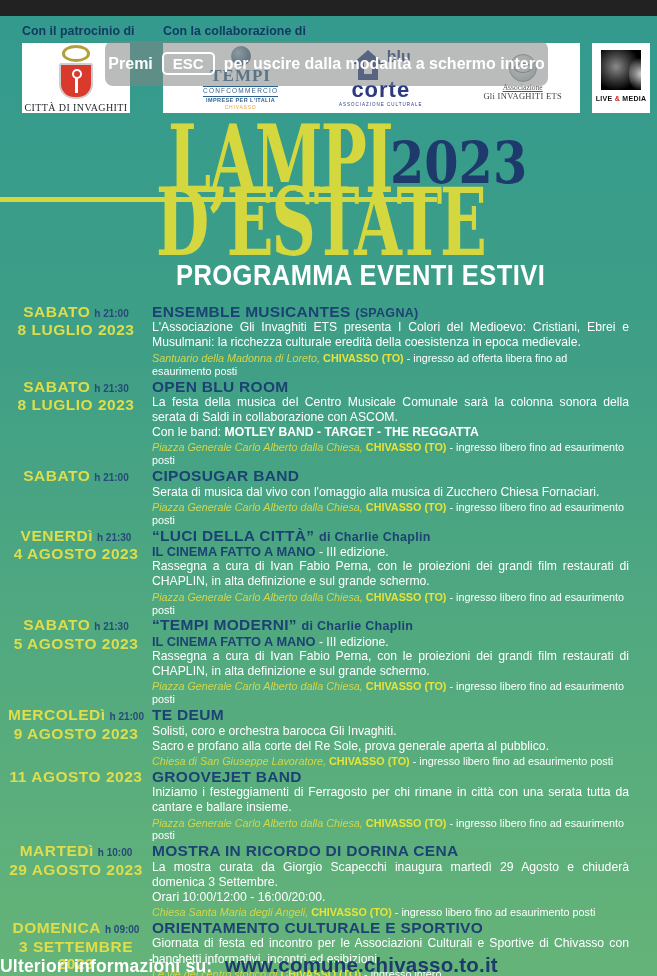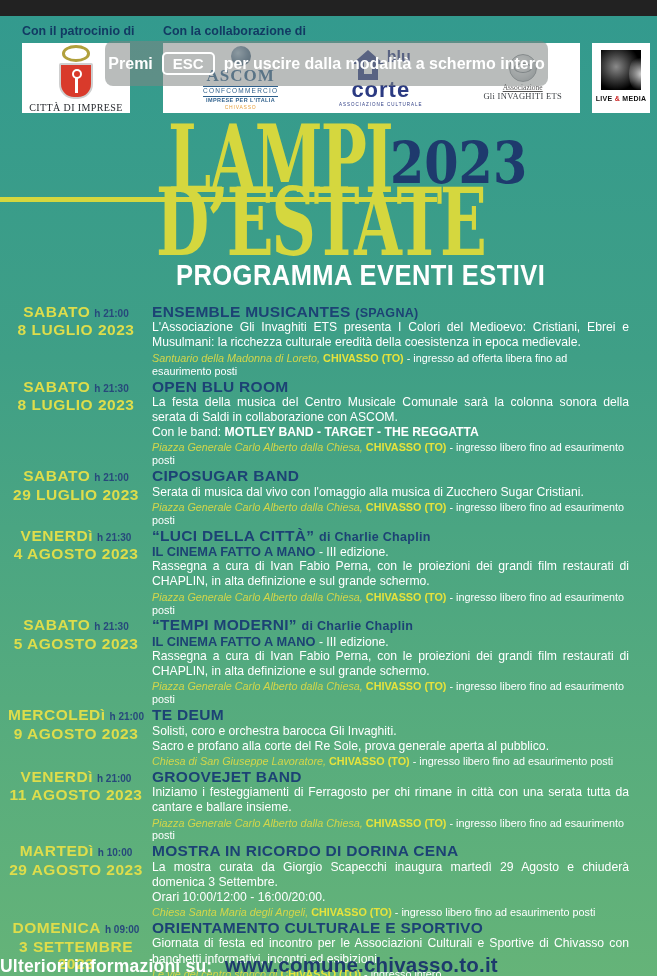--- a/index.html
+++ b/index.html
@@ -98,27 +98,27 @@
 <body>
 
 <div class="poster">
 
   <div class="hlabel lbl1">Con il patrocinio di</div>
   <div class="hlabel lbl2">Con la collaborazione di</div>
 
   <div class="box box1">
     <div class="crown"></div>
     <div class="shield"></div>
-    <div class="cityname">CITTÀ DI IMPRESE</div>
+    <div class="cityname">CITTÀ DI INVAGHITI</div>
   </div>
 
   <div class="box box2">
     <div class="ascom">
       <div class="emblem"></div>
-      <div class="a1">ASCOM</div>
+      <div class="a1">TEMPI</div>
       <div class="a2">CONFCOMMERCIO</div>
       <div class="a3">IMPRESE PER L'ITALIA</div>
       <div class="a4">CHIVASSO</div>
     </div>
     <div class="bluroom">
       <div class="br-top">
         <svg width="34" height="32" viewBox="0 0 34 32">
           <path d="M17 1 L33 15 L27 15 L27 31 L7 31 L7 15 L1 15 Z" fill="#2b3a82"></path>
           <rect x="13" y="13" width="8" height="12" fill="#ffffff"></rect>
         </svg>
@@ -178,26 +178,25 @@
         <div class="ds">La festa della musica del Centro Musicale Comunale sarà la colonna sonora della serata di Saldi in collaborazione con ASCOM.</div>
 
         <div class="ex"><span>Con le band: </span><span class="xb">MOTLEY BAND - TARGET - THE REGGATTA</span></div>
         <div class="vn"><span class="vp">Piazza Generale Carlo Alberto dalla Chiesa,</span> <span class="vc">CHIVASSO (TO)</span> <span class="vi">- ingresso libero fino ad esaurimento posti</span></div>
       </div>
     </div>
 
     <div class="ev">
       <div class="dc">
         <div class="dl"><span class="day">SABATO</span><span class="tm">h 21:00</span></div>
-        <div class="dd">29 LUGLIO 2023</div>
       </div>
       <div class="ct">
         <div class="tl"><span>CIPOSUGAR BAND</span> </div>
 
-        <div class="ds">Serata di musica dal vivo con l'omaggio alla musica di Zucchero Sugar Cristiani.</div>
+        <div class="ds">Serata di musica dal vivo con l'omaggio alla musica di Zucchero Chiesa Fornaciari.</div>
 
         <div class="vn"><span class="vp">Piazza Generale Carlo Alberto dalla Chiesa,</span> <span class="vc">CHIVASSO (TO)</span> <span class="vi">- ingresso libero fino ad esaurimento posti</span></div>
       </div>
     </div>
 
     <div class="ev">
       <div class="dc">
         <div class="dl"><span class="day">VENERDì</span><span class="tm">h 21:30</span></div>
         <div class="dd">4 AGOSTO 2023</div>
       </div>
@@ -234,21 +233,20 @@
 
         <div class="ds">Solisti, coro e orchestra barocca Gli Invaghiti.</div>
         <div class="ds">Sacro e profano alla corte del Re Sole, prova generale aperta al pubblico.</div>
 
         <div class="vn"><span class="vp">Chiesa di San Giuseppe Lavoratore,</span> <span class="vc">CHIVASSO (TO)</span> <span class="vi">- ingresso libero fino ad esaurimento posti</span></div>
       </div>
     </div>
 
     <div class="ev">
       <div class="dc">
-        <div class="dl"><span class="day">VENERDì</span><span class="tm">h 21:00</span></div>
         <div class="dd">11 AGOSTO 2023</div>
       </div>
       <div class="ct">
         <div class="tl"><span>GROOVEJET BAND</span> </div>
 
         <div class="ds">Iniziamo i festeggiamenti di Ferragosto per chi rimane in città con una serata tutta da cantare e ballare insieme.</div>
 
         <div class="vn"><span class="vp">Piazza Generale Carlo Alberto dalla Chiesa,</span> <span class="vc">CHIVASSO (TO)</span> <span class="vi">- ingresso libero fino ad esaurimento posti</span></div>
       </div>
     </div>

